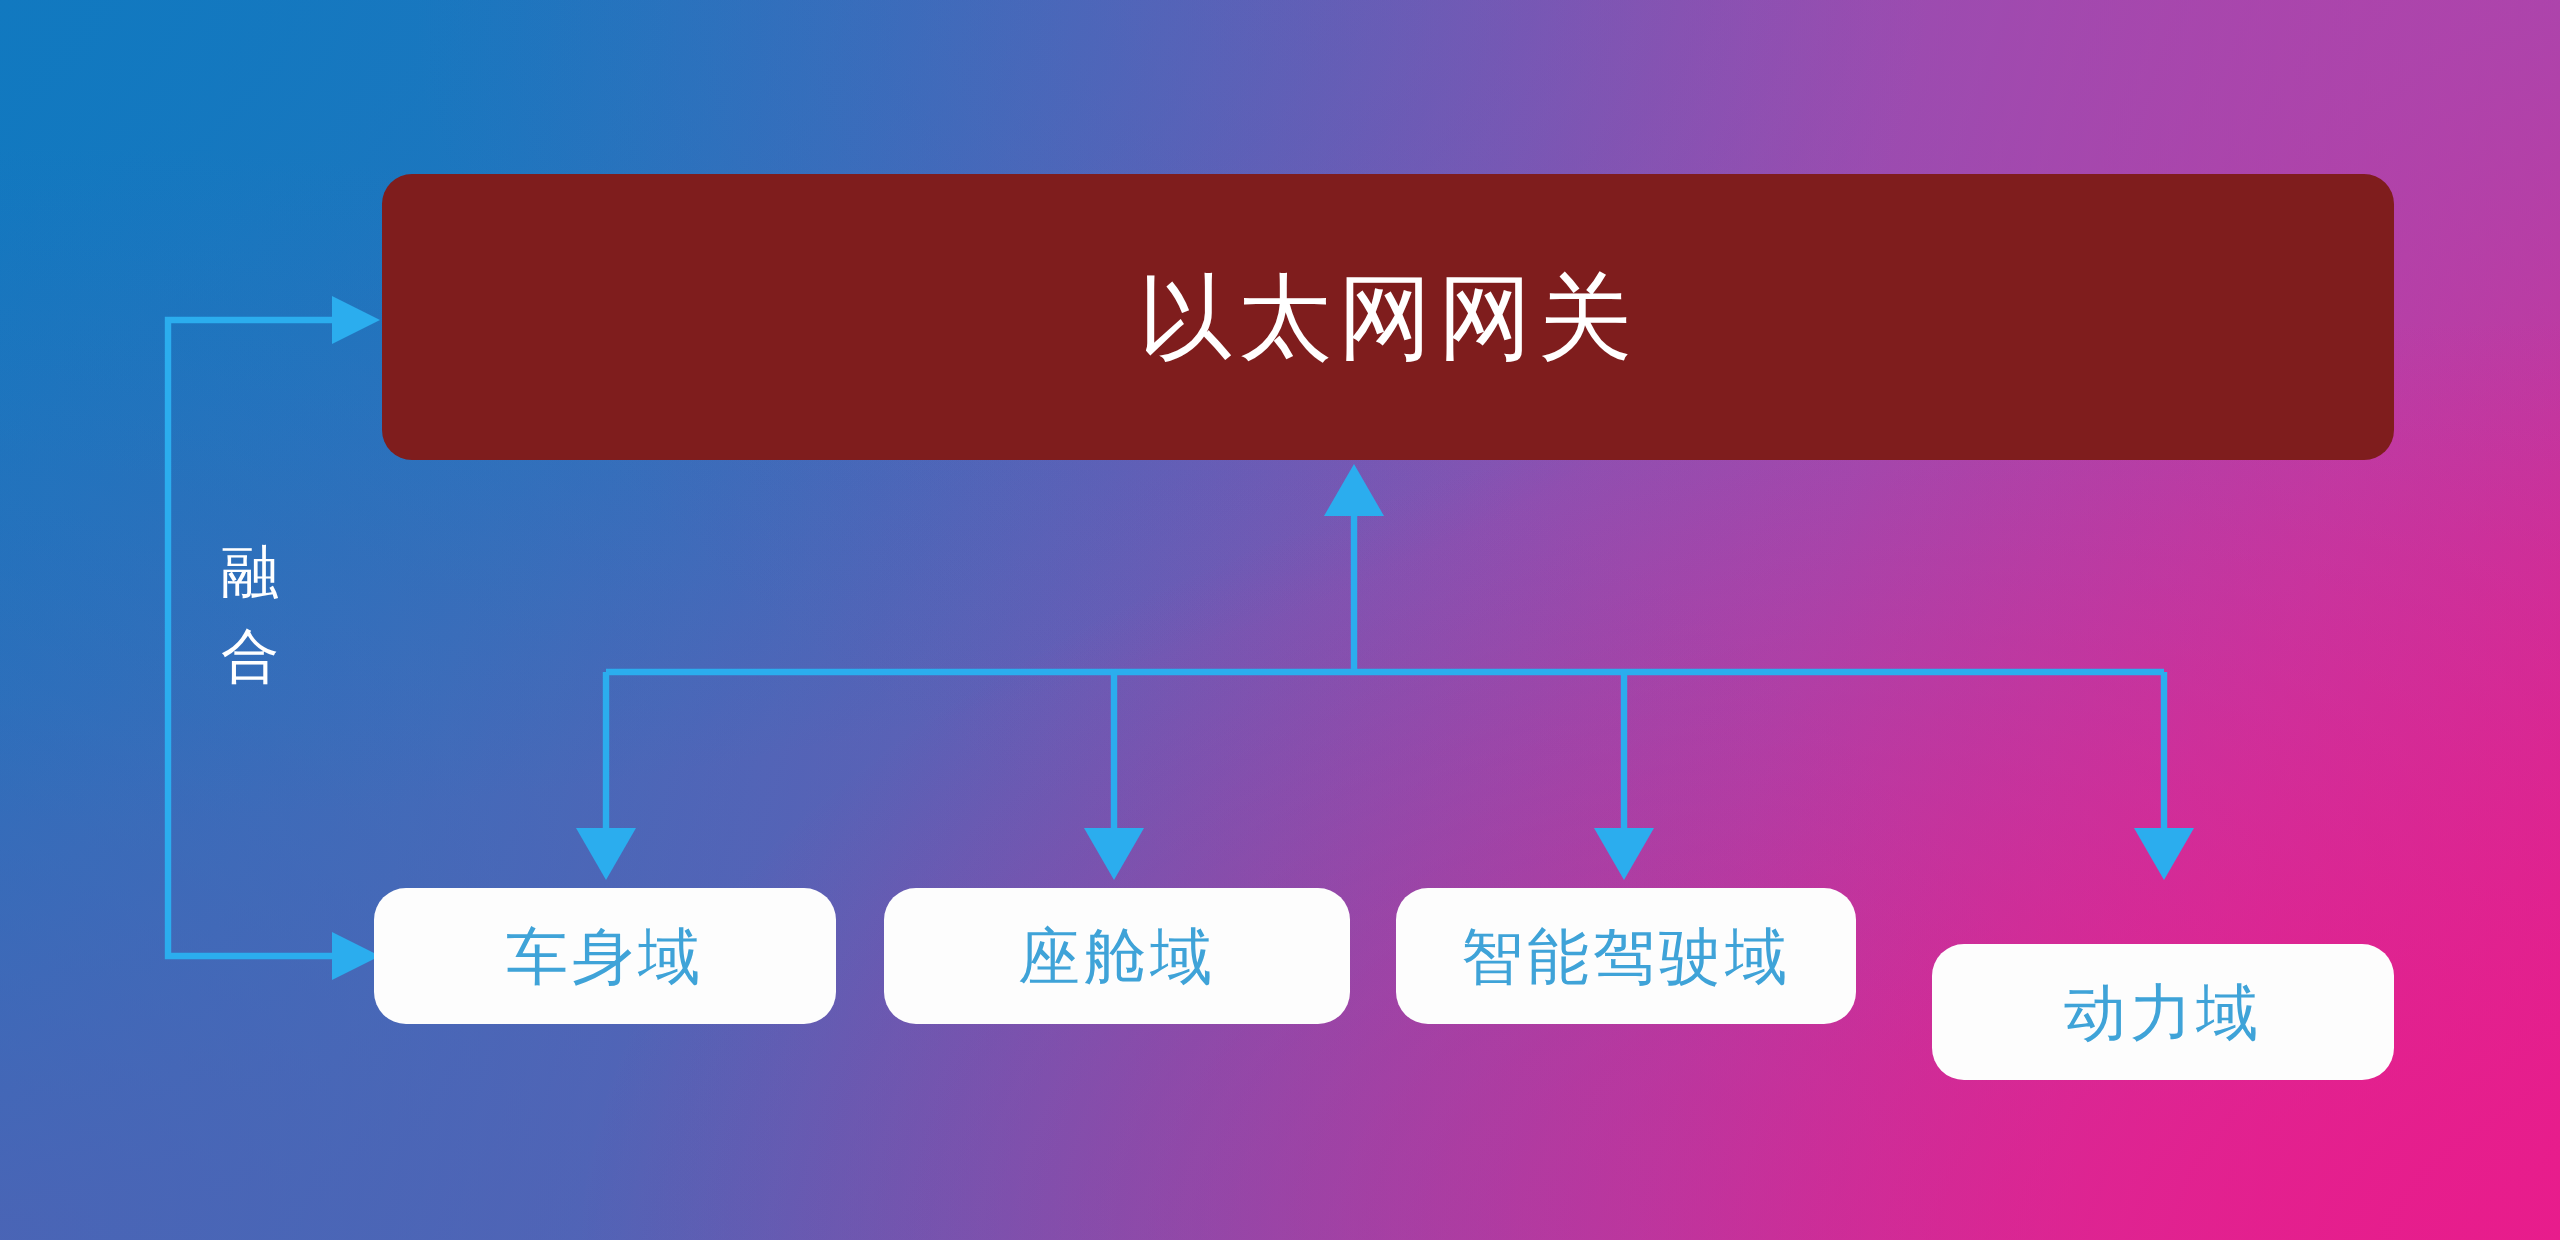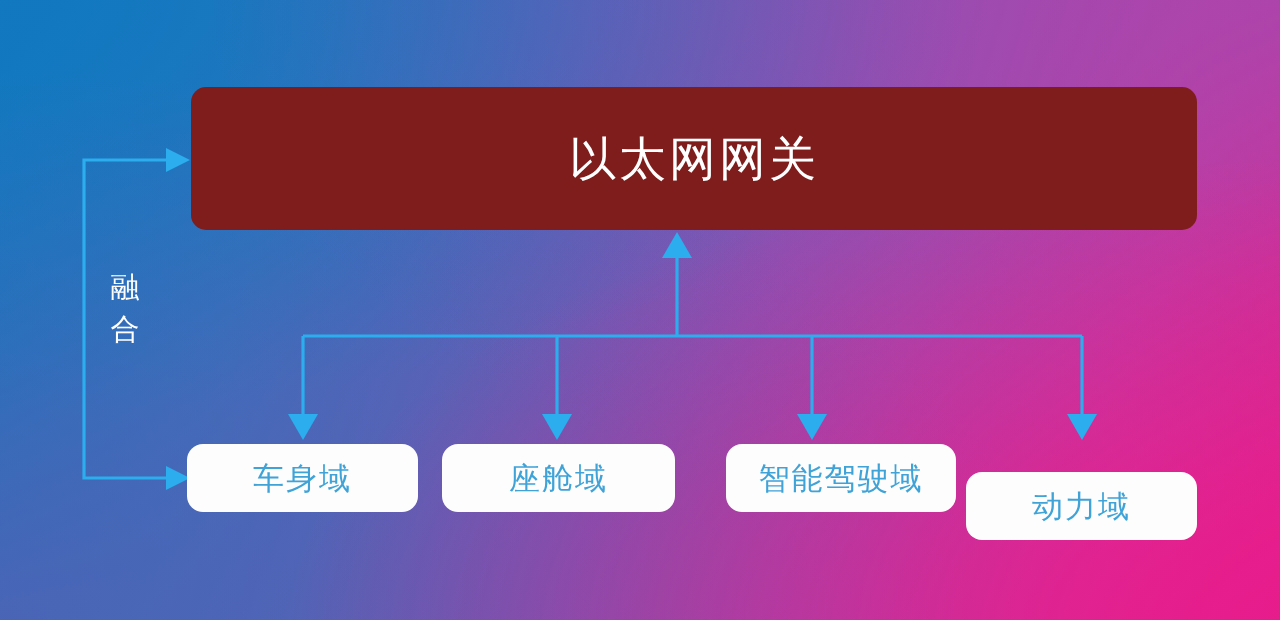--- a/index.html
+++ b/index.html
@@ -89,21 +89,21 @@
   }
   .domain-label {
     color: #3fa3d8;
     font-size: 31px;
     letter-spacing: 2px;
     line-height: 1;
     white-space: nowrap;
   }
   #domain-box-0 { left: 187px; width: 231px; }
   #domain-box-1 { left: 442px; width: 233px; }
-  #domain-box-2 { left: 698px; width: 230px; margin-left: 28px; }
+  #domain-box-2 { left: 698px; width: 230px; }
   #domain-box-3 { left: 966px; width: 231px; margin-top: 28px; }
 
   
   #fusion-label {
     position: absolute;
     left: 105px;
     top: 266px;
     width: 40px;
     color: #ffffff;
     font-size: 29px;

